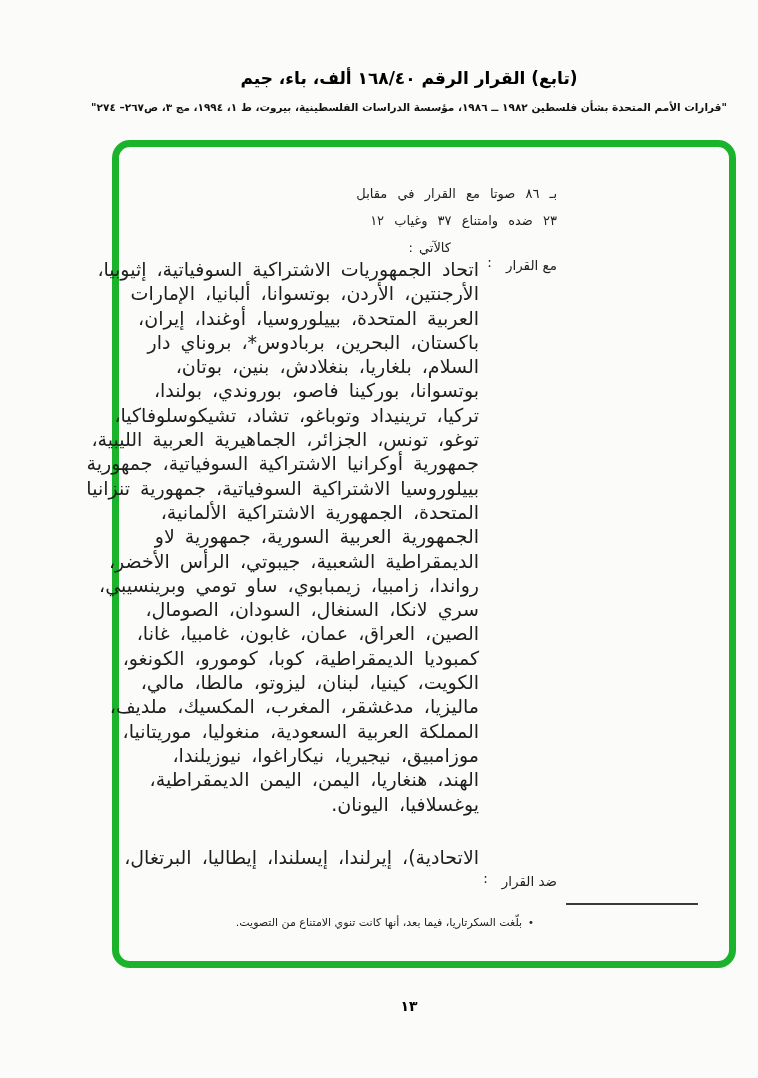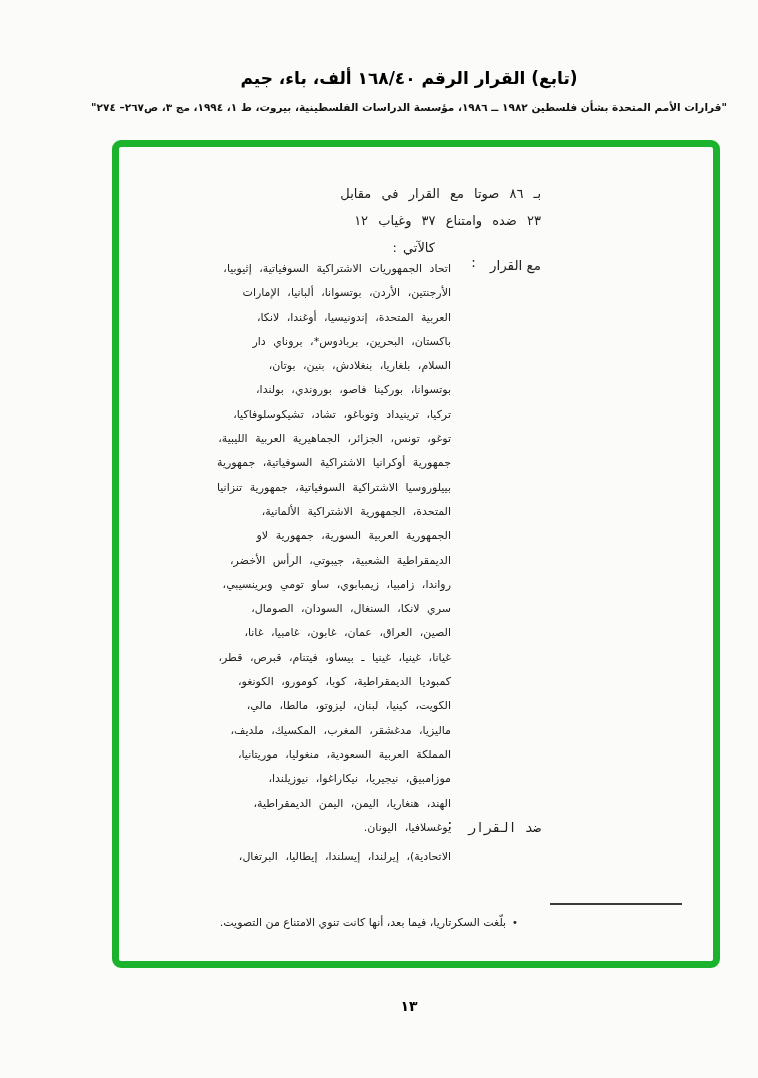--- a/index.html
+++ b/index.html
@@ -12,42 +12,42 @@
   .doc-title{
     position:absolute;top:68px;right:0;width:758px;text-align:center;
     font-size:17px;font-weight:bold;color:#000;white-space:nowrap;
   }
   .doc-citation{
     position:absolute;top:101px;right:0;width:758px;text-align:center;
     font-size:10.5px;font-weight:bold;color:#111;white-space:nowrap;
   }
   .frame{
     position:absolute;left:82px;top:140px;width:594px;height:814px;
-    border:7px solid #1ab32b;border-radius:9px;background:transparent;
+    border:7px solid #1ab32b;border-radius:18px;background:transparent;padding-left:16px;
   }
   .frame *{direction:rtl;}
   .intro{
     position:absolute;top:34px;right:172px;width:272px;
     font-size:13px;line-height:26.8px;word-spacing:6px;
   }
   .intro div{white-space:nowrap;text-align:right;}
   .intro .indent{padding-right:106px;word-spacing:2px;}
   .sec-label{
     position:absolute;right:172px;font-size:13.5px;white-space:nowrap;
     line-height:20px;
   }
   .sec-label .colon{position:relative;top:-3px;margin-right:14px;}
   .sec-lines{
-    position:absolute;right:262px;width:256px;
-    font-size:11px;line-height:24.3px;word-spacing:4px;
+    position:absolute;right:250px;width:256px;
+    font-size:19px;line-height:24.3px;word-spacing:4px;
   }
   .sec-lines div{white-space:nowrap;text-align:right;}
   .lbl1,.lines1{top:108px;}
   .lines1{top:110px;}
-  .lbl2{top:672px;font-family:Liberation Mono, monospace;}
+  .lbl2{top:724px;}
   .lines2{top:698px;}
   .fn-rule{
     position:absolute;top:756px;right:31px;width:132px;height:0;
     border-top:2px solid #3a3a3a;
   }
   .footnote{
     position:absolute;top:766px;right:195px;width:354px;
     font-size:11px;line-height:20px;white-space:nowrap;text-align:right;
     color:#222;
   }
@@ -72,35 +72,34 @@
       <div>٢٣ ضده وامتناع ٣٧ وغياب ١٢</div>
       <div class="indent">كالآتي :</div>
     </div>
 
     <div class="sec-label lbl1">
       <span>مع القرار</span><span class="colon">:</span>
     </div>
     <div class="sec-lines lines1">
       <div>اتحاد الجمهوريات الاشتراكية السوفياتية، إثيوبيا،</div>
       <div>الأرجنتين، الأردن، بوتسوانا، ألبانيا، الإمارات</div>
-      <div>العربية المتحدة، إندونيسيا، أوغندا، لانكا،</div>
+      <div>العربية المتحدة، بييلوروسيا، أوغندا، إيران،</div>
       <div>باكستان، البحرين، بربادوس*، بروناي دار</div>
       <div>السلام، بلغاريا، بنغلادش، بنين، بوتان،</div>
       <div>بوتسوانا، بوركينا فاصو، بوروندي، بولندا،</div>
       <div>تركيا، ترينيداد وتوباغو، تشاد، تشيكوسلوفاكيا،</div>
       <div>توغو، تونس، الجزائر، الجماهيرية العربية الليبية،</div>
       <div>جمهورية أوكرانيا الاشتراكية السوفياتية، جمهورية</div>
       <div>بييلوروسيا الاشتراكية السوفياتية، جمهورية تنزانيا</div>
       <div>المتحدة، الجمهورية الاشتراكية الألمانية،</div>
       <div>الجمهورية العربية السورية، جمهورية لاو</div>
       <div>الديمقراطية الشعبية، جيبوتي، الرأس الأخضر،</div>
       <div>رواندا، زامبيا، زيمبابوي، ساو تومي وبرينسيبي،</div>
       <div>سري لانكا، السنغال، السودان، الصومال،</div>
       <div>الصين، العراق، عمان، غابون، غامبيا، غانا،</div>
-      <div>غيانا، غينيا، غينيا ـ بيساو، فيتنام، قبرص، قطر،</div>
       <div>كمبوديا الديمقراطية، كوبا، كومورو، الكونغو،</div>
       <div>الكويت، كينيا، لبنان، ليزوتو، مالطا، مالي،</div>
       <div>ماليزيا، مدغشقر، المغرب، المكسيك، ملديف،</div>
       <div>المملكة العربية السعودية، منغوليا، موريتانيا،</div>
       <div>موزامبيق، نيجيريا، نيكاراغوا، نيوزيلندا،</div>
       <div>الهند، هنغاريا، اليمن، اليمن الديمقراطية،</div>
       <div>يوغسلافيا، اليونان.</div>
     </div>
 
     <div class="sec-label lbl2">

